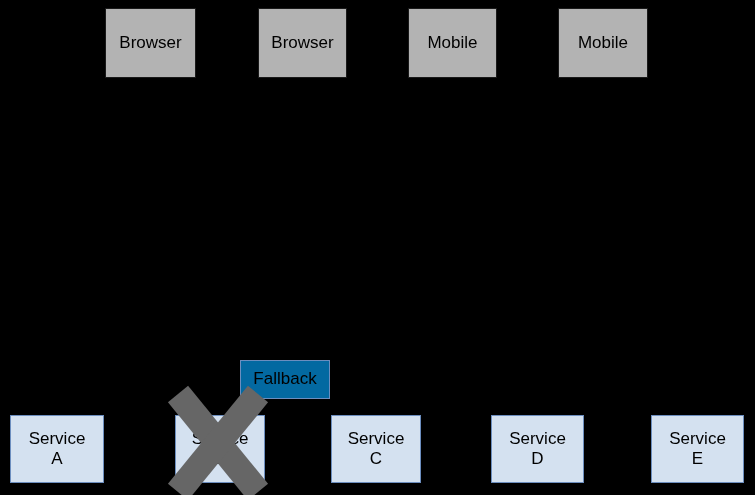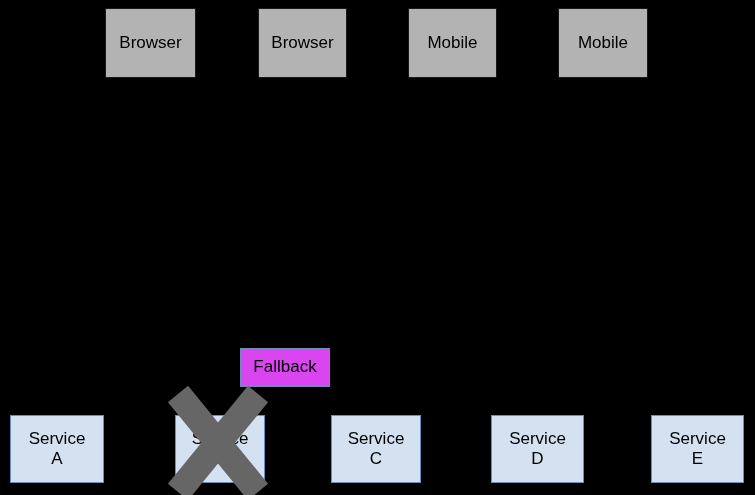--- a/index.html
+++ b/index.html
@@ -87,21 +87,21 @@
   <div class="node node-client" style="left: 258px; top: 8px; width: 89px; height: 70px; background: rgb(179, 179, 179); border-color: rgb(26, 26, 26); color: rgb(0, 0, 0);">
     <span class="node-label">Browser</span>
   </div>
   <div class="node node-client" style="left: 408px; top: 8px; width: 89px; height: 70px; background: rgb(179, 179, 179); border-color: rgb(26, 26, 26); color: rgb(0, 0, 0);">
     <span class="node-label">Mobile</span>
   </div>
   <div class="node node-client" style="left: 558px; top: 8px; width: 90px; height: 70px; background: rgb(179, 179, 179); border-color: rgb(26, 26, 26); color: rgb(0, 0, 0);">
     <span class="node-label">Mobile</span>
   </div>
 
-  <div class="node node-service" style="left: 240px; top: 348px; width: 90px; height: 39px; background: #d946ef; border-color: rgb(108, 142, 191); color: rgb(0, 0, 0);">
+  <div class="node node-service" style="left: 240px; top: 360px; width: 90px; height: 39px; background: #0369a1; border-color: rgb(108, 142, 191); color: rgb(0, 0, 0);">
     <span class="node-label">Fallback</span>
   </div>
 
   <div class="node node-service" style="left: 10px; top: 415px; width: 94px; height: 68px; background: rgb(212, 225, 240); border-color: rgb(108, 142, 191); color: rgb(0, 0, 0);">
     <span class="node-label">Service
 A</span>
   </div>
   <div class="node node-service" style="left: 175px; top: 415px; width: 90px; height: 68px; background: rgb(212, 225, 240); border-color: rgb(108, 142, 191); color: rgb(0, 0, 0);">
     <span class="node-label">Service
 B</span>

